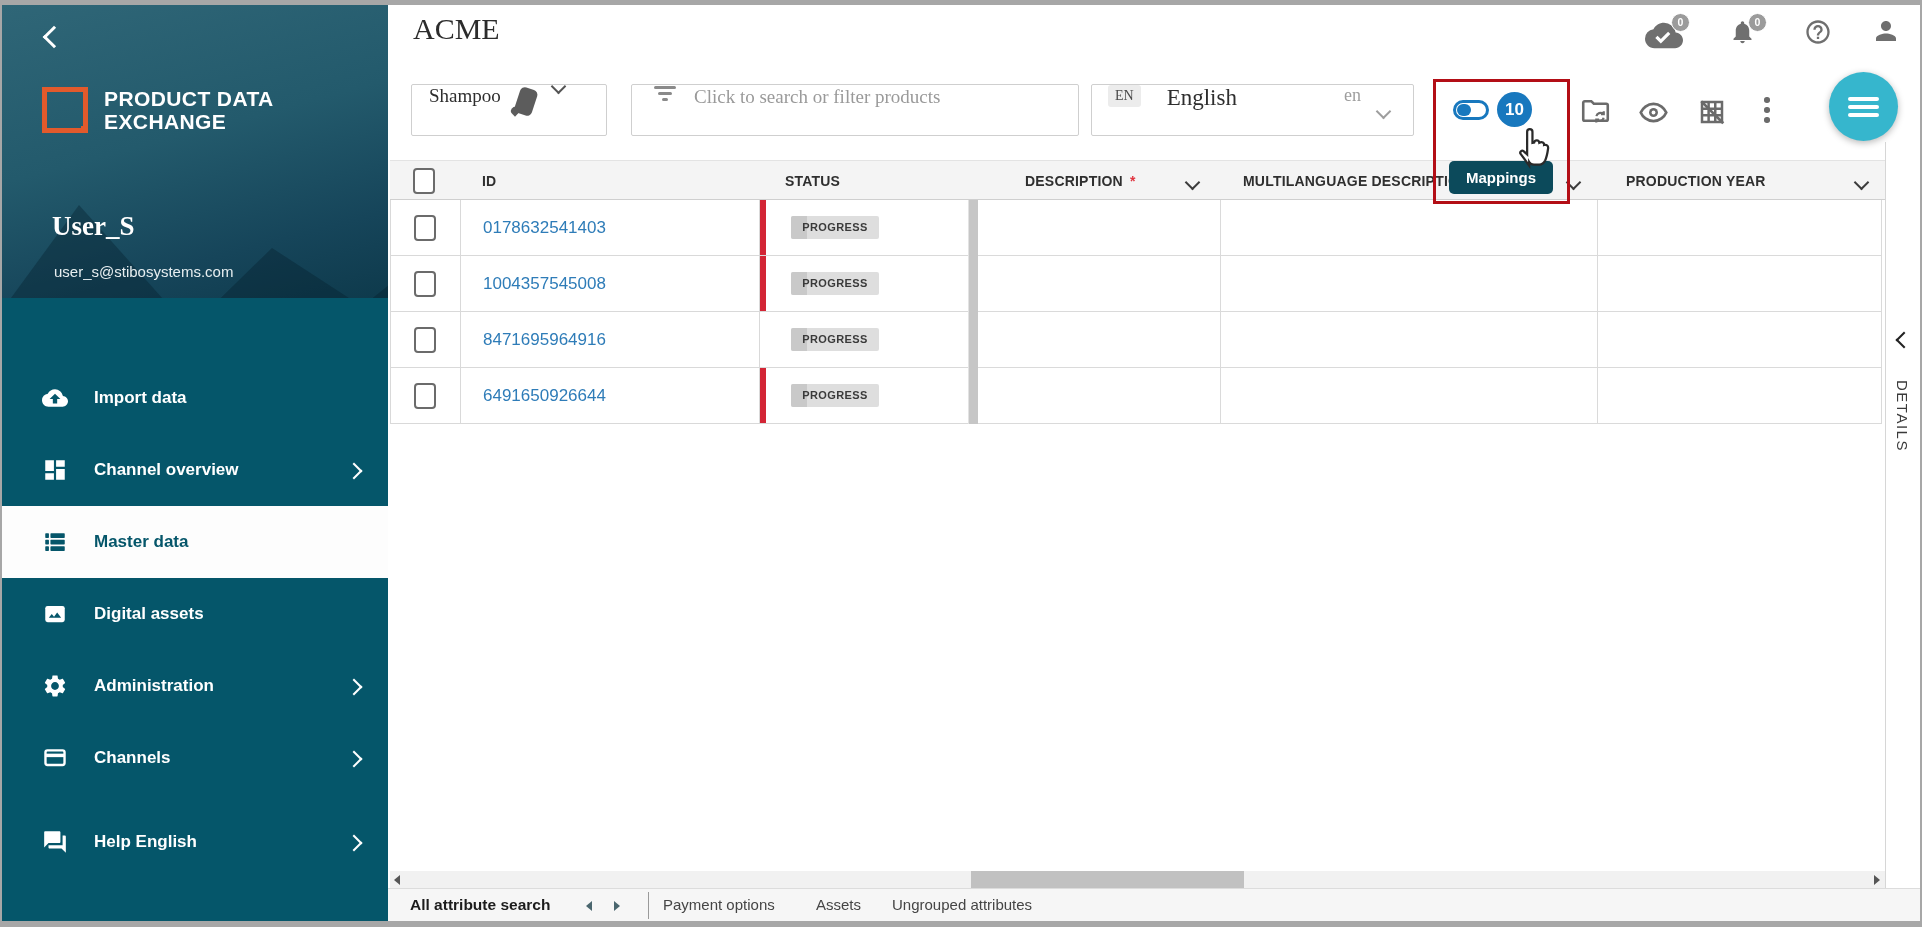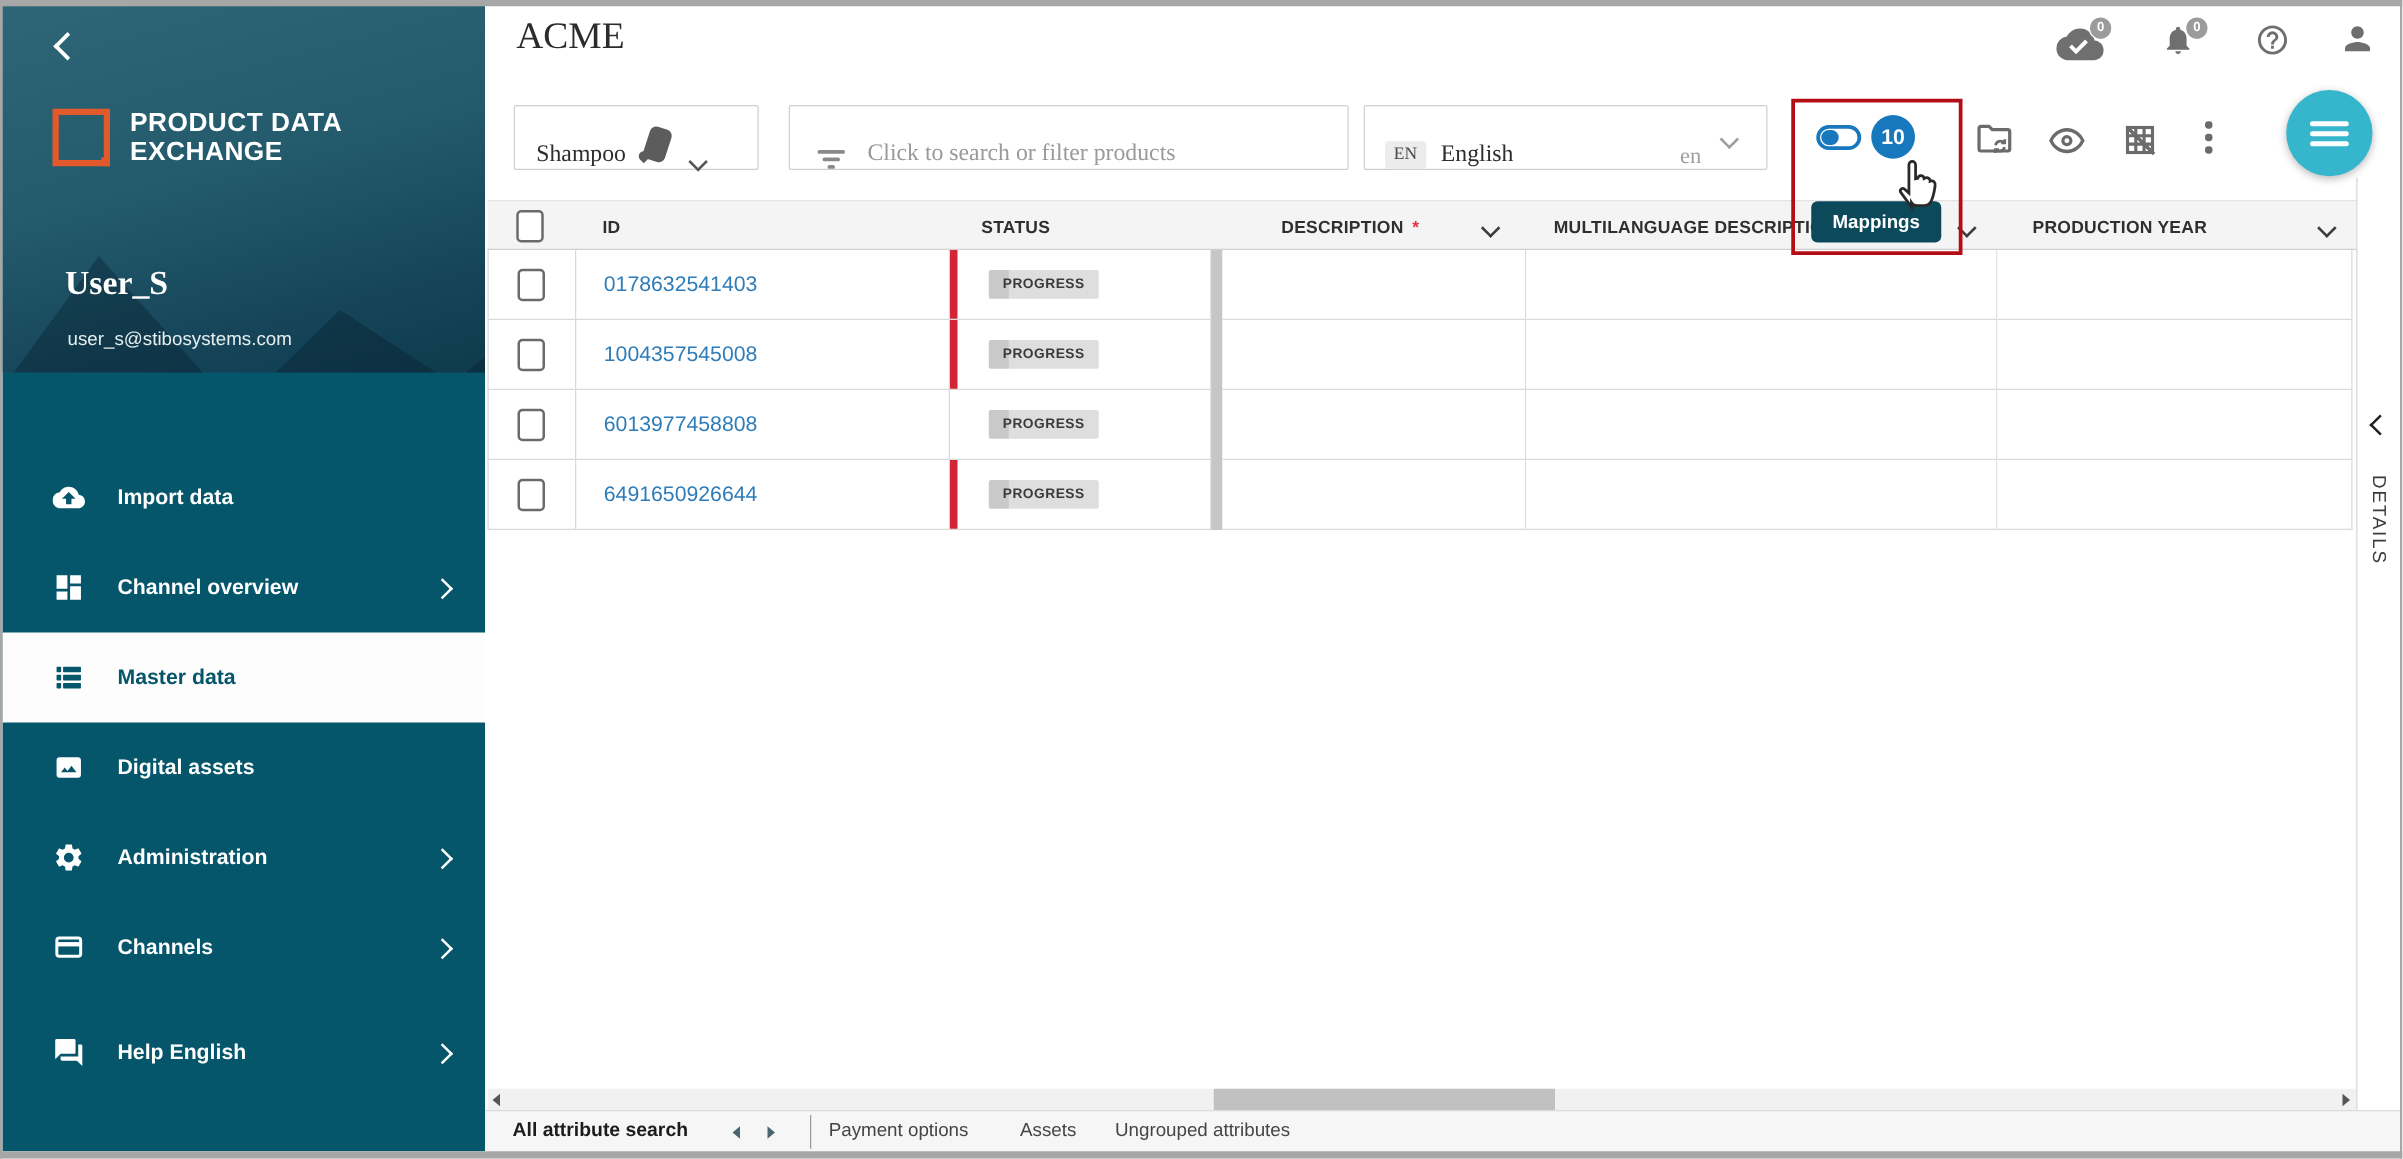--- a/index.html
+++ b/index.html
@@ -42,38 +42,38 @@
   .nav-chev{position:absolute;left:346px;top:31px;width:10px;height:10px;border-right:2.6px solid #fff;border-bottom:2.6px solid #fff;transform:rotate(-45deg)}
 
   
   .page-title{position:absolute;left:413px;top:12px;font-size:30px;color:#2c2c2c}
   .hicon{position:absolute;color:#6f6f6f;cursor:pointer}
   .hicon svg{display:block}
   .mini-badge{position:absolute;width:17px;height:17px;border-radius:50%;background:#9b9b9b;border:1.5px solid #fff;
     color:#fff;font-size:10.5px;font-weight:700;text-align:center;line-height:17px;z-index:2}
 
   
-  .tb-box{position:absolute;top:84px;height:52px;background:#fff;border:1px solid #cfcfcf;border-radius:2px;box-sizing:border-box;display:flex;align-items:flex-end}
+  .tb-box{position:absolute;top:84px;height:52px;background:#fff;border:1px solid #cfcfcf;border-radius:2px;box-sizing:border-box;display:flex;align-items:flex-start}
   .cat-box{left:411px;width:196px;cursor:pointer}
   .cat-label{margin-left:17px;font-size:19px;color:#2e2e2e}
   .bottle-wrap{position:relative;width:34px;height:36px;margin-left:8px}
   .bottle{position:absolute;left:8px;top:3px;width:18px;height:27px;background:#5c5c5c;border-radius:5px;transform:rotate(18deg)}
   .bottle-drop{position:absolute;left:2px;top:22px;width:8px;height:8px;background:#5c5c5c;border-radius:50% 50% 50% 0;transform:rotate(-45deg)}
   .chev-down{width:9px;height:9px;border-right:2.4px solid #555;border-bottom:2.4px solid #555;transform:rotate(45deg);margin:-4px 0 0 10px}
   .search-box{left:631px;width:448px;cursor:text}
   .filter-icon{margin-left:22px;width:22px;height:16px;position:relative}
   .filter-icon i{position:absolute;left:50%;transform:translateX(-50%);height:2.6px;background:#8a8a8a;border-radius:2px}
   .filter-icon i:nth-child(1){top:1px;width:22px}
   .filter-icon i:nth-child(2){top:7px;width:14px}
   .filter-icon i:nth-child(3){top:13px;width:6px}
   .search-input{border:none;outline:none;margin-left:16px;width:360px;font-family:"Liberation Serif",serif;font-size:19px;color:#555;background:transparent}
   .search-input::placeholder{color:#9a9a9a}
   .lang-box{left:1091px;width:323px;cursor:pointer}
   .lang-badge{margin-left:16px;background:#ececec;border-radius:3px;padding:3px 7px;font-size:14px;color:#4a4a4a}
-  .lang-label{margin-left:12px;font-size:19px;color:#2e2e2e}
+  .lang-label{margin-left:26px;font-size:23px;color:#2e2e2e}
   .lang-code{position:absolute;right:52px;font-size:18px;color:#9e9e9e}
   .lang-chev{position:absolute;right:24px;width:9px;height:9px;border-right:2.4px solid #9e9e9e;border-bottom:2.4px solid #9e9e9e;transform:rotate(45deg);top:21px}
 
   
   .annotation-box{position:absolute;left:1433px;top:79px;width:131px;height:119px;border:3px solid var(--annotation-red,#b30e16);z-index:40;pointer-events:none}
   .toggle-pill{position:absolute;left:1453px;top:100px;width:36px;height:20px;border:3px solid var(--badge-blue,#1878be);border-radius:12px;box-sizing:border-box;z-index:41;cursor:pointer}
   .toggle-pill .half{position:absolute;left:1px;top:1px;width:14px;height:12px;background:var(--badge-blue,#1878be);border-radius:7px}
   .count-badge{position:absolute;left:1497px;top:92px;width:35px;height:35px;border-radius:50%;background:var(--badge-blue,#1878be);
     color:#fff;font-size:17px;font-weight:700;text-align:center;line-height:35px;z-index:41;cursor:pointer}
   .cursor-hand{position:absolute;left:1513px;top:121px;width:42px;height:48px;z-index:43}
@@ -355,21 +355,21 @@
     <span class="vline" style="left:368px"></span>
   <span class="cb"></span>
   <a class="id-link">1004357545008</a>
   <span class="redbar"></span>
   <span class="status-badge"><i class="stripe"></i><span>PROGRESS</span></span>
 </div>
 <div class="trow" style="top:312px">
   <span class="vline" style="left:69px"></span>
     <span class="vline" style="left:368px"></span>
   <span class="cb"></span>
-  <a class="id-link">6013977458808</a>
+  <a class="id-link">8471695964916</a>
   <span class="status-badge"><i class="stripe"></i><span>PROGRESS</span></span>
 </div>
 <div class="trow" style="top:368px">
   <span class="vline" style="left:69px"></span>
     <span class="vline" style="left:368px"></span>
   <span class="cb"></span>
   <a class="id-link">6491650926644</a>
   <span class="redbar"></span>
   <span class="status-badge"><i class="stripe"></i><span>PROGRESS</span></span>
 </div>

